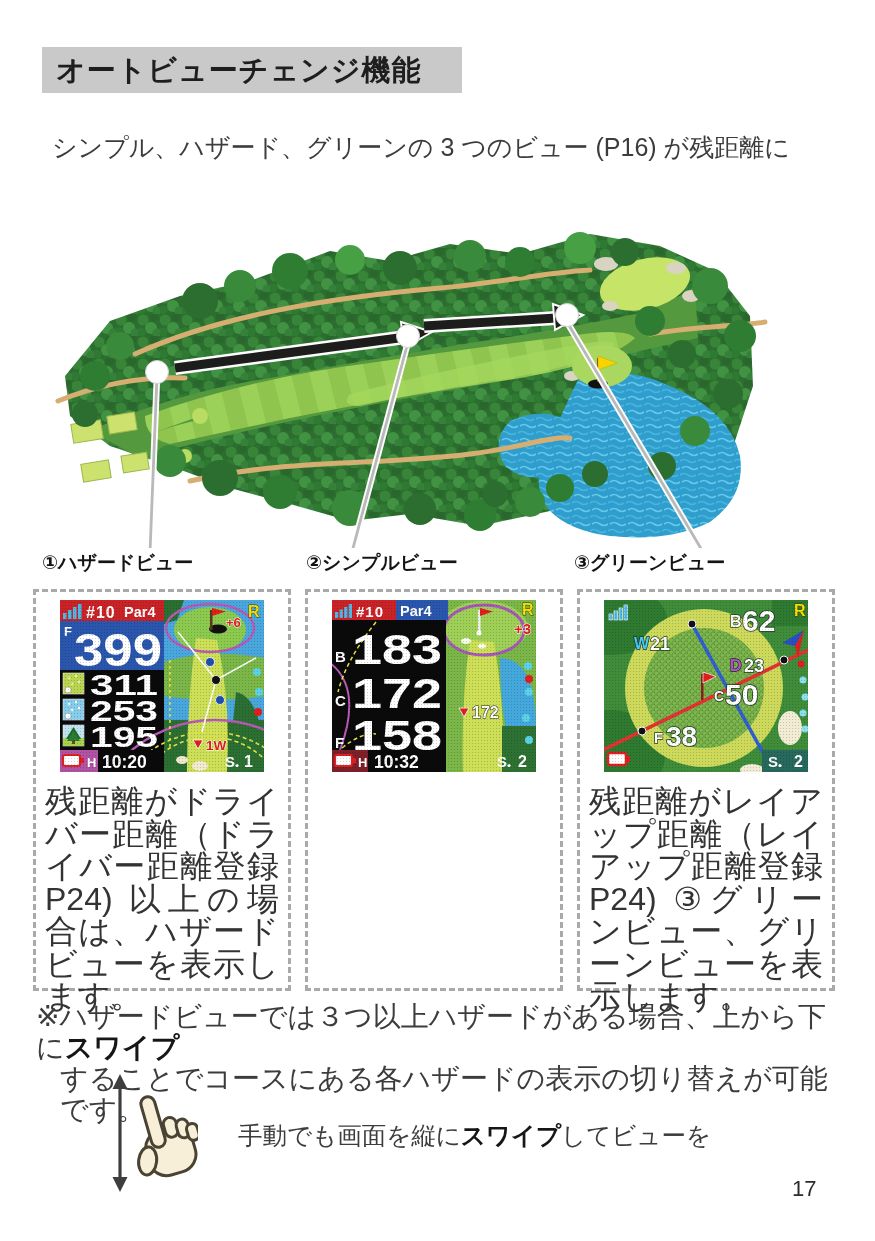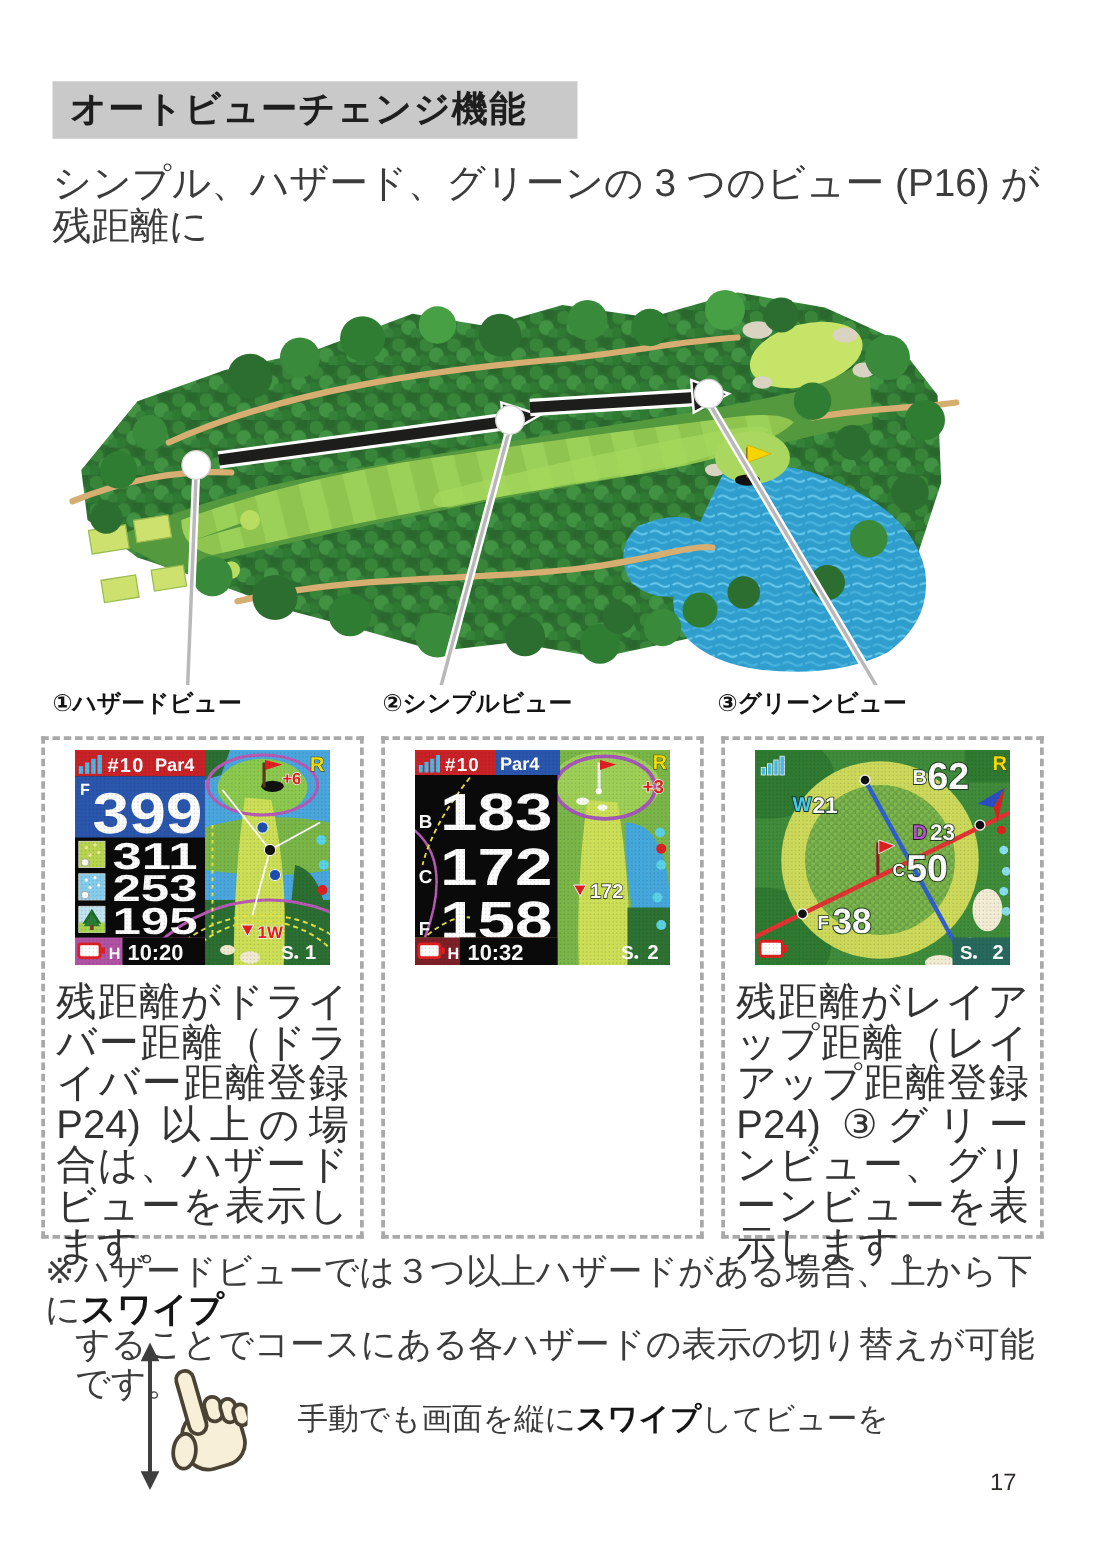--- a/index.html
+++ b/index.html
@@ -1,36 +1,36 @@
 <!DOCTYPE html>
 <html><head>
 <meta charset="utf-8">
 <style>
   html,body{margin:0;padding:0;background:#fff;}
   .page{position:relative;width:875px;height:1241px;background:#ffffff;overflow:hidden;
         font-family:"Liberation Sans","DejaVu Sans",sans-serif;color:#3a3a3a;}
-  .banner{position:absolute;left:42px;top:65px;width:420px;height:46px;background:#c9c9c9;
+  .banner{position:absolute;left:42px;top:47px;width:420px;height:46px;background:#c9c9c9;
           font-size:29px;font-weight:bold;color:#1e1e1e;line-height:47px;padding-left:14px;
           letter-spacing:1px;box-sizing:border-box;white-space:nowrap;}
-  .intro{position:absolute;left:42px;top:130px;width:800px;font-size:31px;line-height:34px;color:#3c3c3c;}
+  .intro{position:absolute;left:52px;top:130px;width:800px;font-size:25px;line-height:34px;color:#3c3c3c;}
   .course{position:absolute;left:50px;top:226px;width:720px;height:322px;}
   .viewlabel{position:absolute;top:550px;font-size:19px;font-weight:bold;color:#141414;white-space:nowrap;}
   .vl1{left:42px;} .vl2{left:306px;} .vl3{left:574px;}
   .viewbox{position:absolute;top:589px;width:258px;height:402px;border:3px dashed #a9a9a9;
            box-sizing:border-box;background:#fff;}
   .vb1{left:33px;} .vb2{left:305px;} .vb3{left:577px;}
   .screen{display:block;margin:8px auto 0 auto;width:204px;height:172px;}
   .desc{margin:13px 9px 0 9px;font-size:32px;line-height:32.5px;color:#333;
         text-align:justify;text-justify:inter-ideograph;word-break:break-all;}
   .note{position:absolute;left:36px;top:1001px;width:810px;font-size:28px;line-height:31px;color:#3c3c3c;}
-  .note .l2{padding-left:24px;font-family:Liberation Mono, monospace;}
+  .note .l2{padding-left:24px;}
   .bold{font-weight:bold;color:#161616;}
   .swipeicon{position:absolute;left:106px;top:1072px;}
   .swipetip{position:absolute;left:238px;top:1090px;font-size:24.5px;line-height:35px;color:#3c3c3c;margin-top:28px;}
-  .pagenum{position:absolute;left:792px;top:1176px;font-size:19px;color:#2e2a28;}
+  .pagenum{position:absolute;left:792px;top:1176px;font-size:22px;color:#2e2a28;}
   svg text{font-family:"Liberation Sans","DejaVu Sans",sans-serif;}
 </style>
 </head>
 <body>
 
 <div class="page">
 
   <div class="banner">オートビューチェンジ機能</div>
 
   <div class="intro">

